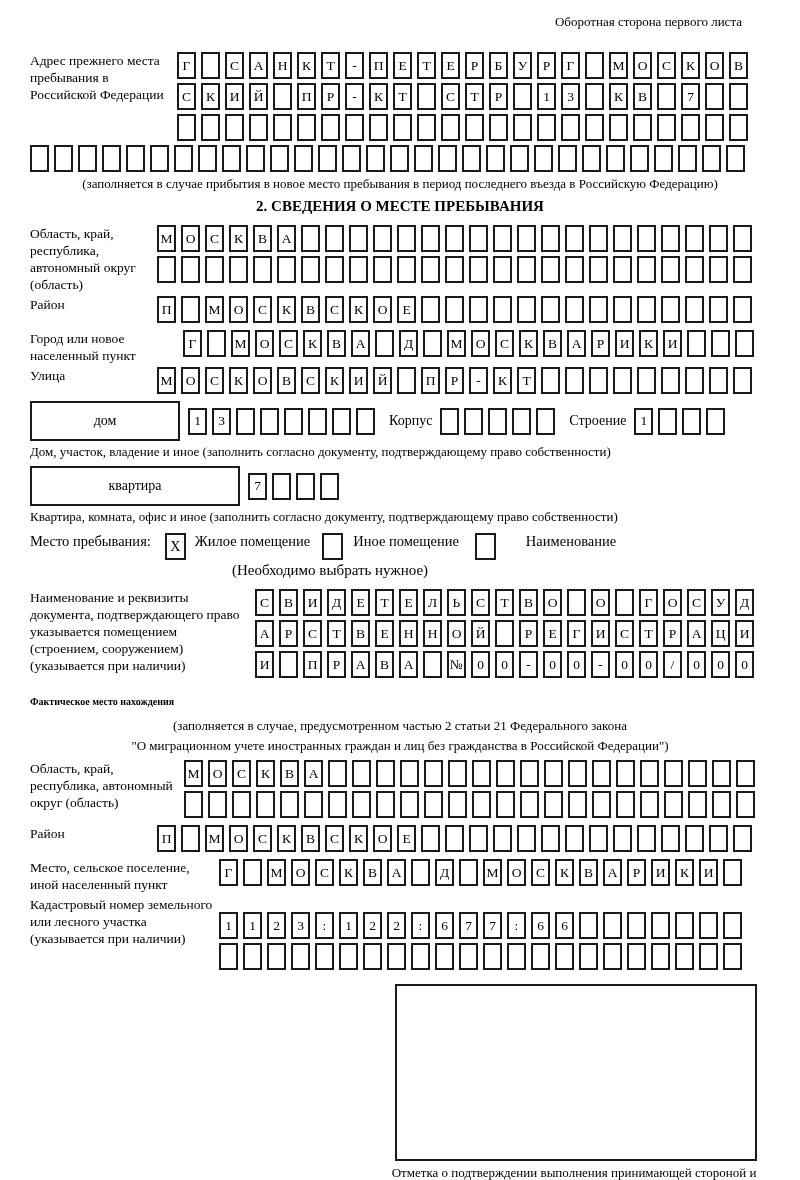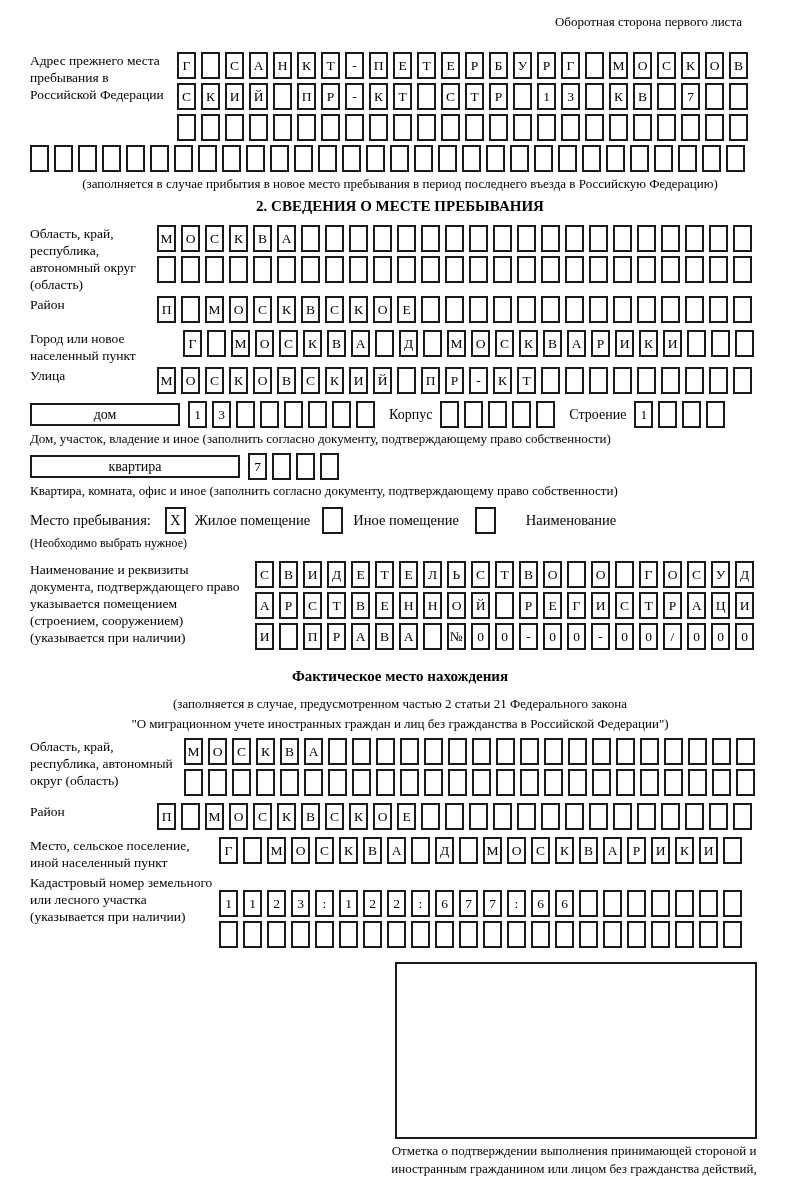--- a/index.html
+++ b/index.html
@@ -23,34 +23,34 @@
   .flabel{font-size:13.5px;line-height:1.26;flex:0 0 auto;}
   .w147{width:147px;} .w127{width:127px;} .w150{width:150px;} .w185{width:185px;} .w215{width:215px;}
   .gridcol{flex:1 1 auto;}
   .ml26{margin-left:26px;} .ml10{margin-left:10px;} .ml4{margin-left:4px;}
 
   .caption{font-size:13px;margin:2px 0 6px 0;}
   .caption.center{text-align:center;}
   .sec-title{text-align:center;font-weight:bold;font-size:15px;margin:6px 0 10px 0;}
 
   .boxlabel{
-    box-sizing:border-box;border:2px solid #1a1a1a;height:23px;display:flex;
+    box-sizing:border-box;border:2px solid #1a1a1a;height:40px;display:flex;
     align-items:center;justify-content:center;font-size:14px;flex:0 0 auto;background:#fff;
   }
   .house-row,.apt-row{display:flex;align-items:center;margin-bottom:3px;}
   .inline-label{font-size:14px;margin:0 8px 0 14px;}
 
-  .stay-row{display:flex;align-items:center;font-size:14.5px;margin:8px 0 2px 0;}
+  .stay-row{display:flex;font-size:14.5px;margin:8px 0 2px 0;}
   .cbox{
     box-sizing:border-box;width:21px;height:27px;border:2px solid #1a1a1a;
     display:flex;align-items:center;justify-content:center;font-size:14px;flex:0 0 auto;background:#fff;
   }
-  .stay-note{font-size:12px;text-align:left;width:600px;margin:2px 0 10px 0;}
-
-  .act-title{text-align:center;font-weight:bold;font-size:15px;margin:14px 0 10px 0;}
+  .stay-note{font-size:15px;text-align:center;width:600px;margin:2px 0 10px 0;}
+
+  .act-title{font-weight:bold;font-size:10px;margin:14px 0 10px 0;}
   .act-note{text-align:center;font-size:13px;line-height:1.35;margin-bottom:2px;}
 
   .stamp-wrap{position:relative;height:262px;margin-top:10px;}
   .stamp-box{
     position:absolute;left:365px;top:0;width:358px;height:173px;
     border:2px solid #1a1a1a;background:#fff;
   }
   .stamp-caption{
     position:absolute;left:348px;top:180px;width:392px;
     font-size:13px;line-height:1.4;text-align:center;

